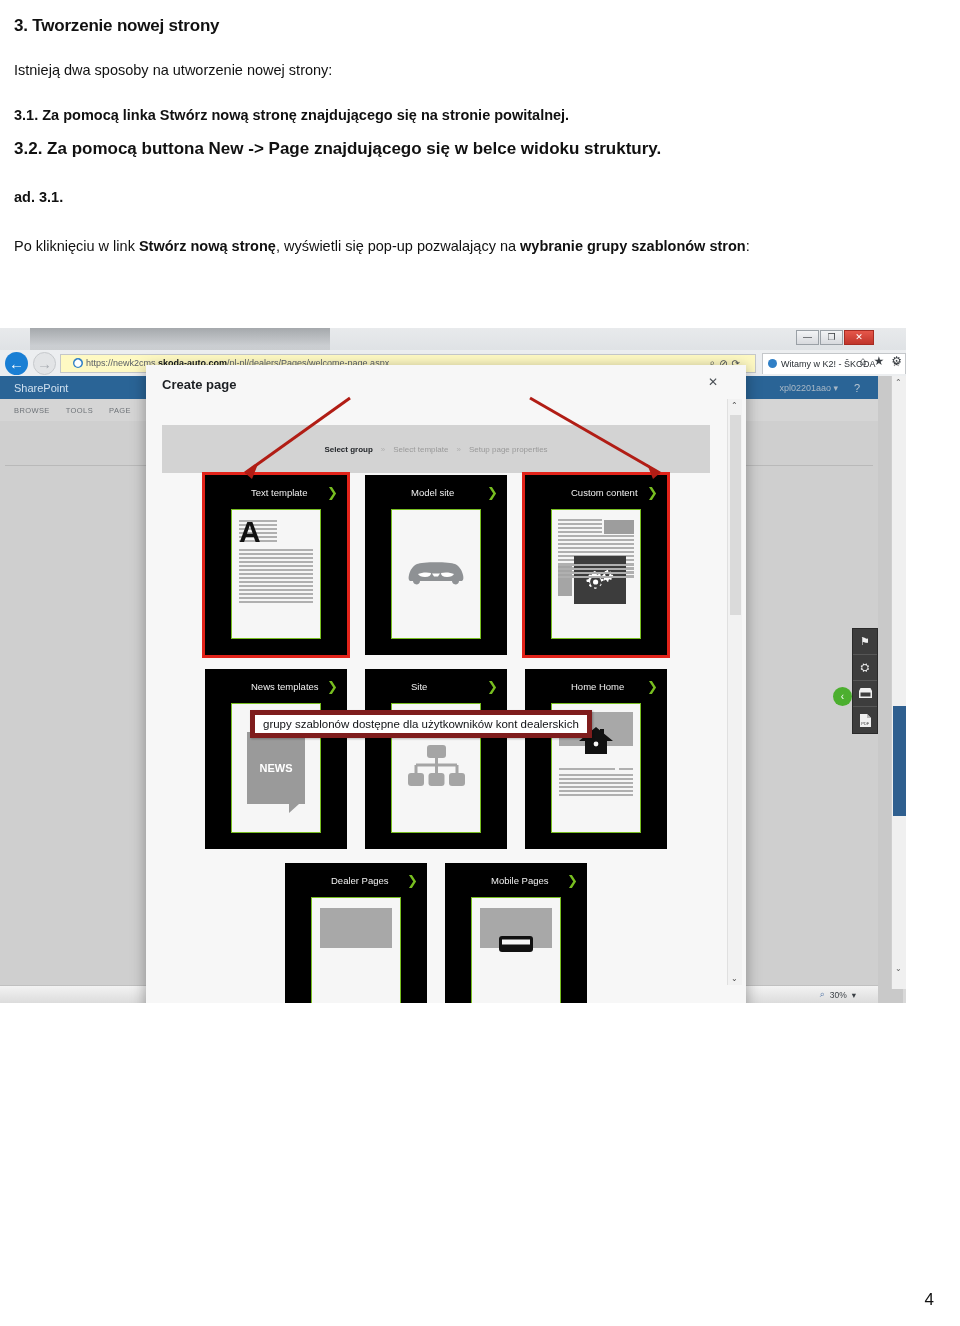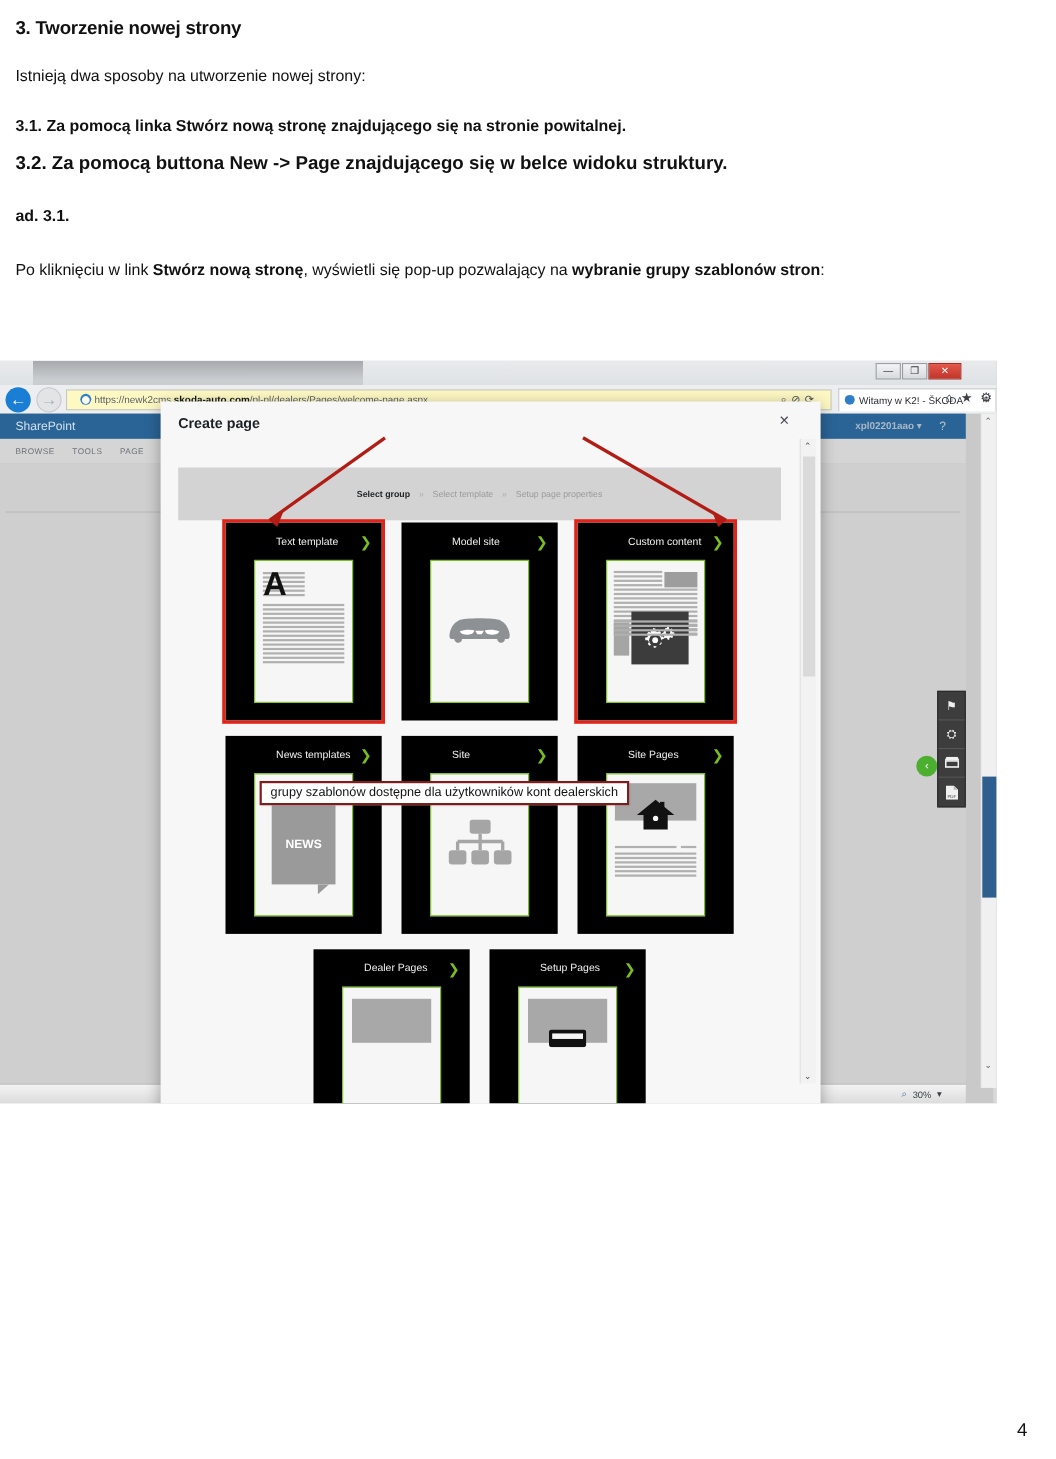--- a/index.html
+++ b/index.html
@@ -101,21 +101,21 @@
     font-size: 12px; color: #3a3f44;
   }
 
   
   .sp-suite {
     position: absolute; left: 0; top: 48px; width: 878px; height: 23px;
     background: #2a6496;
     color: #cfe0ef; font-size: 11px; display:flex; align-items:center; padding-left: 14px;
   }
   .sp-suite .user {
-    position: absolute; right: 40px; font-size: 9px; color: #a9b8c6; font-weight: bold;
+    position: absolute; right: 40px; font-size: 9px; color: #a9b8c6;
   }
   .sp-suite .helpq { position:absolute; right: 18px; font-size: 11px; color:#b9c6d2; }
   .sp-ribbon {
     position: absolute; left: 0; top: 71px; width: 878px; height: 22px;
     background: #d5d5d5; display:flex; align-items:center; gap: 16px;
     padding-left: 14px; font-size: 7.5px; color: #6d7277; letter-spacing:.4px;
   }
   .sp-body {
     position:absolute; left:0; top:93px; width:878px; height:568px;
     background:#cfcfcf;
@@ -237,22 +237,22 @@
   .art-home { padding: 0; }
   .art-home .banner { height: 34px; background: #a8a8a8; margin: 8px 7px 0 7px; }
   .art-home .houserow { text-align:center; margin-top:-20px; }
   .art-home .lines { padding: 6px 7px; }
   .art-custom { padding: 7px 6px; position: relative; }
   .art-dealer .banner { height: 40px; background: #a8a8a8; margin: 10px 8px 0 8px; }
   .art-mobile .banner { height: 40px; background: #a8a8a8; margin: 10px 8px 0 8px; }
 
   
   .annot {
-    position: absolute; left: 236px; top: 382px;
-    background: #ffffff; border: 2px solid #7f1d1d;
+    position: absolute; left: 250px; top: 382px;
+    background: #ffffff; border: 5px solid #7f1d1d;
     padding: 3px 8px; font-size: 11.5px; color: #101215;
     white-space: nowrap; z-index: 40;
     box-shadow: 1px 1px 2px rgba(0,0,0,.25);
   }
   .arrow-svg { position:absolute; left:0; top:0; width:906px; height:675px; z-index: 35; pointer-events:none; }
 
   .page-num {
     position: absolute; right: 26px; bottom: 16px;
     font-size: 17px; color: #111;
   }
@@ -503,21 +503,21 @@
                 <rect x="3" y="28" width="16" height="13" rx="3" fill="#a5a5a5"></rect>
                 <rect x="23.5" y="28" width="16" height="13" rx="3" fill="#a5a5a5"></rect>
                 <rect x="44" y="28" width="16" height="13" rx="3" fill="#a5a5a5"></rect>
               </svg>
             </div>
           </div>
         </div>
 
         <div class="card">
           <div class="card-head">
-            <span class="card-title">Site Pages</span>
+            <span class="card-title">Home Home</span>
             <span class="card-chev">❯</span>
           </div>
           <div class="card-thumb art-home">
             <div class="banner"></div>
             <div class="houserow">
               <svg width="36" height="30" viewBox="0 0 36 30" aria-hidden="true">
                 <path d="M18 1 L35 15 L29 15 L29 28 L7 28 L7 15 L1 15 Z" fill="#111"></path>
                 <rect x="22" y="3" width="4" height="6" fill="#111"></rect>
                 <circle cx="18" cy="18" r="2.4" fill="#f6f6f6"></circle>
               </svg>
@@ -544,21 +544,21 @@
             <span class="card-title">Dealer Pages</span>
             <span class="card-chev">❯</span>
           </div>
           <div class="card-thumb art-dealer">
             <div class="banner"></div>
           </div>
         </div>
 
         <div class="card row3">
           <div class="card-head">
-            <span class="card-title">Setup Pages</span>
+            <span class="card-title">Mobile Pages</span>
             <span class="card-chev">❯</span>
           </div>
           <div class="card-thumb art-mobile">
             <div class="banner"></div>
             <div style="text-align:center;margin-top:-12px;">
               <svg width="34" height="16" viewBox="0 0 34 16" aria-hidden="true">
                 <rect x="0" y="0" width="34" height="16" rx="3" fill="#111"></rect>
                 <rect x="3" y="3.5" width="28" height="5" fill="#f6f6f6"></rect>
               </svg>
             </div>

